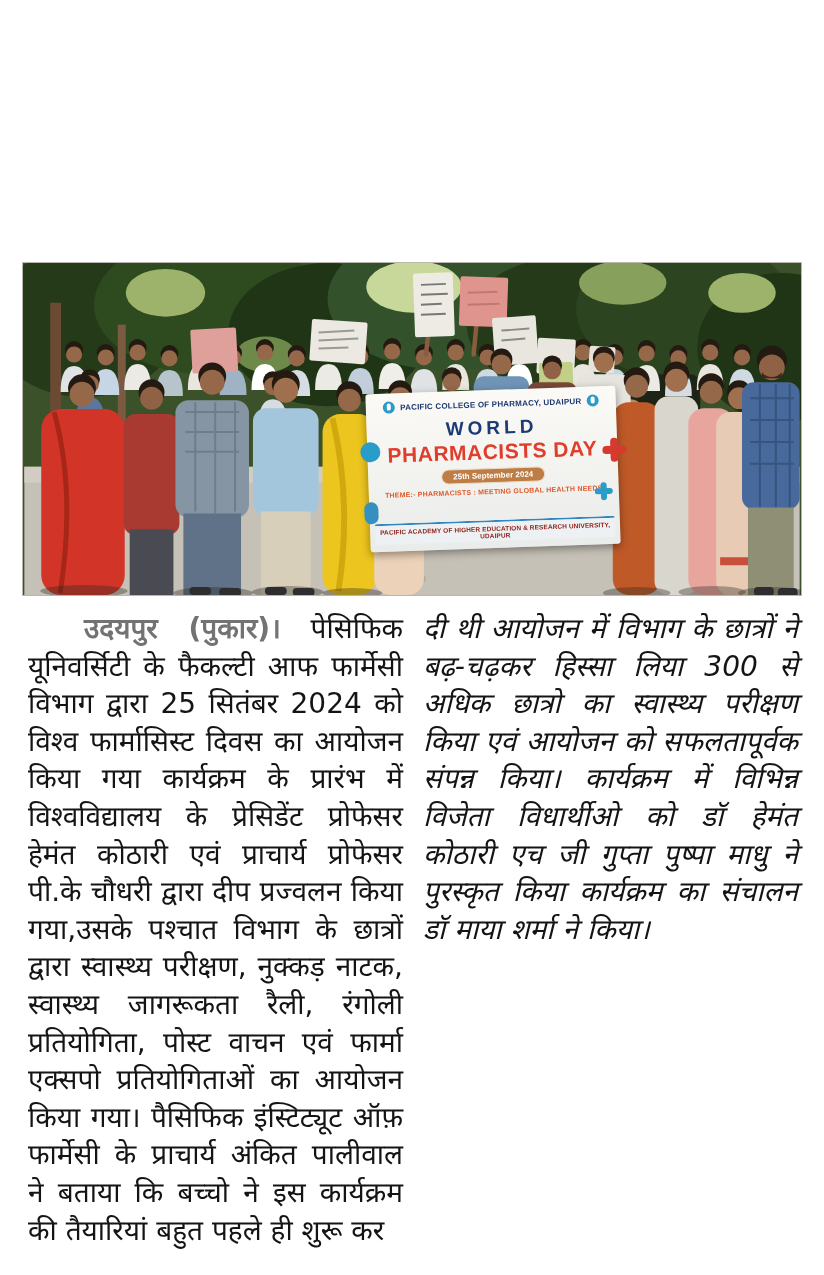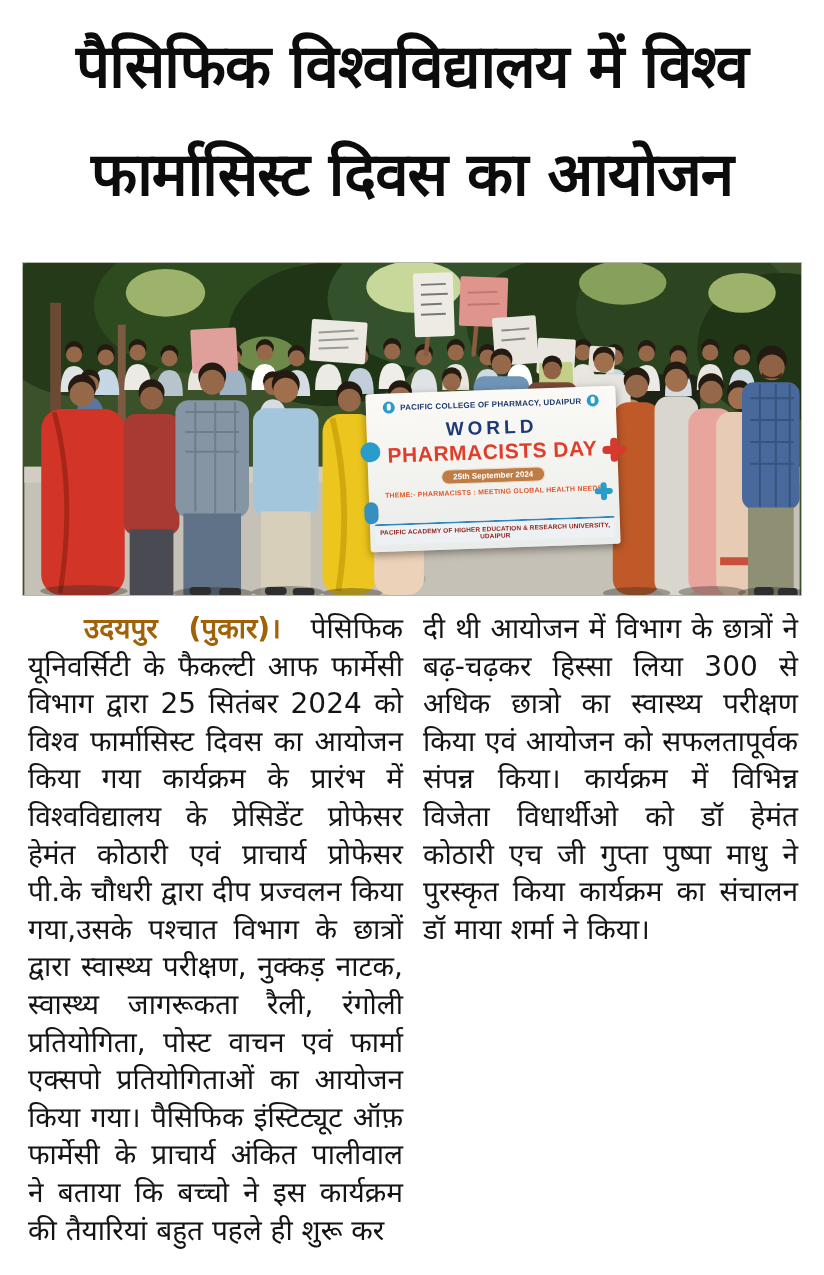--- a/index.html
+++ b/index.html
@@ -49,31 +49,27 @@
   .b-plus-blue::before,.b-plus-blue::after{content:"";position:absolute;background:#2a9cc9;border-radius:3px;}
   .b-plus-blue::before{left:6px;top:0;width:6px;height:18px;}
   .b-plus-blue::after{left:0;top:6px;width:18px;height:6px;}
   
   .article{
     position:absolute;left:28px;top:610px;width:770px;display:flex;gap:20px;
   }
   .col{width:375px;font-size:28px;line-height:37.6px;text-align:justify;color:#141414;
     text-rendering:optimizeLegibility;}
   .col p{margin:0;text-indent:56px;}
-  .dateline{font-weight:800;color:#a16207;}
+  .dateline{font-weight:800;color:#737373;}
 </style>
 </head>
 <body>
 
 <div class="page">
 
-  <h1 class="headline" style="margin:0;">
-    <span class="hl-line">पैसिफिक विश्वविद्यालय में विश्व</span>
-    <span class="hl-line">फार्मासिस्ट दिवस का आयोजन</span>
-  </h1>
 
   <figure class="photo" style="margin:0;">
     <svg viewBox="0 0 780 334" aria-hidden="true">
       <defs>
         <g id="pp">
           <circle cx="0" cy="-5" r="10" fill="#241a12"></circle>
           <circle cx="0" cy="0" r="9" fill="#96684a"></circle>
           <path d="M-15 42 Q-15 13 0 13 Q15 13 15 42 Z" fill="currentColor"></path>
         </g>
       </defs>
@@ -267,17 +263,17 @@
       <span class="b-cross-red"></span>
       <span class="b-plus-blue"></span>
     </div>
   </figure>
 
   <div class="article">
     <div class="col">
       <p><span class="dateline">उदयपुर (पुकार)।</span><span> पेसिफिक यूनिवर्सिटी के फैकल्टी आफ फार्मेसी विभाग द्वारा 25 सितंबर 2024 को विश्व फार्मासिस्ट दिवस का आयोजन किया गया कार्यक्रम के प्रारंभ में विश्वविद्यालय के प्रेसिडेंट प्रोफेसर हेमंत कोठारी एवं प्राचार्य प्रोफेसर पी.के चौधरी द्वारा दीप प्रज्वलन किया गया,उसके पश्चात विभाग के छात्रों द्वारा स्वास्थ्य परीक्षण, नुक्कड़ नाटक, स्वास्थ्य जागरूकता रैली, रंगोली प्रतियोगिता, पोस्ट वाचन एवं फार्मा एक्सपो प्रतियोगिताओं का आयोजन किया गया। पैसिफिक इंस्टिट्यूट ऑफ़ फार्मेसी के प्राचार्य अंकित पालीवाल ने बताया कि बच्चो ने इस कार्यक्रम की तैयारियां बहुत पहले ही शुरू कर</span></p>
     </div>
     <div class="col">
-      <p style="text-indent:0;">दी थी आयोजन में विभाग के छात्रों ने बढ़-चढ़कर हिस्सा लिया 300 से अधिक छात्रो का स्वास्थ्य परीक्षण किया एवं आयोजन को सफलतापूर्वक संपन्न किया। कार्यक्रम में विभिन्न विजेता विधार्थीओ को डॉ हेमंत कोठारी एच जी गुप्ता पुष्पा माधु ने पुरस्कृत किया कार्यक्रम का संचालन डॉ माया शर्मा ने किया।</p>
+      <p style="text-indent:0;font-style:italic;">दी थी आयोजन में विभाग के छात्रों ने बढ़-चढ़कर हिस्सा लिया 300 से अधिक छात्रो का स्वास्थ्य परीक्षण किया एवं आयोजन को सफलतापूर्वक संपन्न किया। कार्यक्रम में विभिन्न विजेता विधार्थीओ को डॉ हेमंत कोठारी एच जी गुप्ता पुष्पा माधु ने पुरस्कृत किया कार्यक्रम का संचालन डॉ माया शर्मा ने किया।</p>
     </div>
   </div>
 
 </div>
 
 </body></html>

